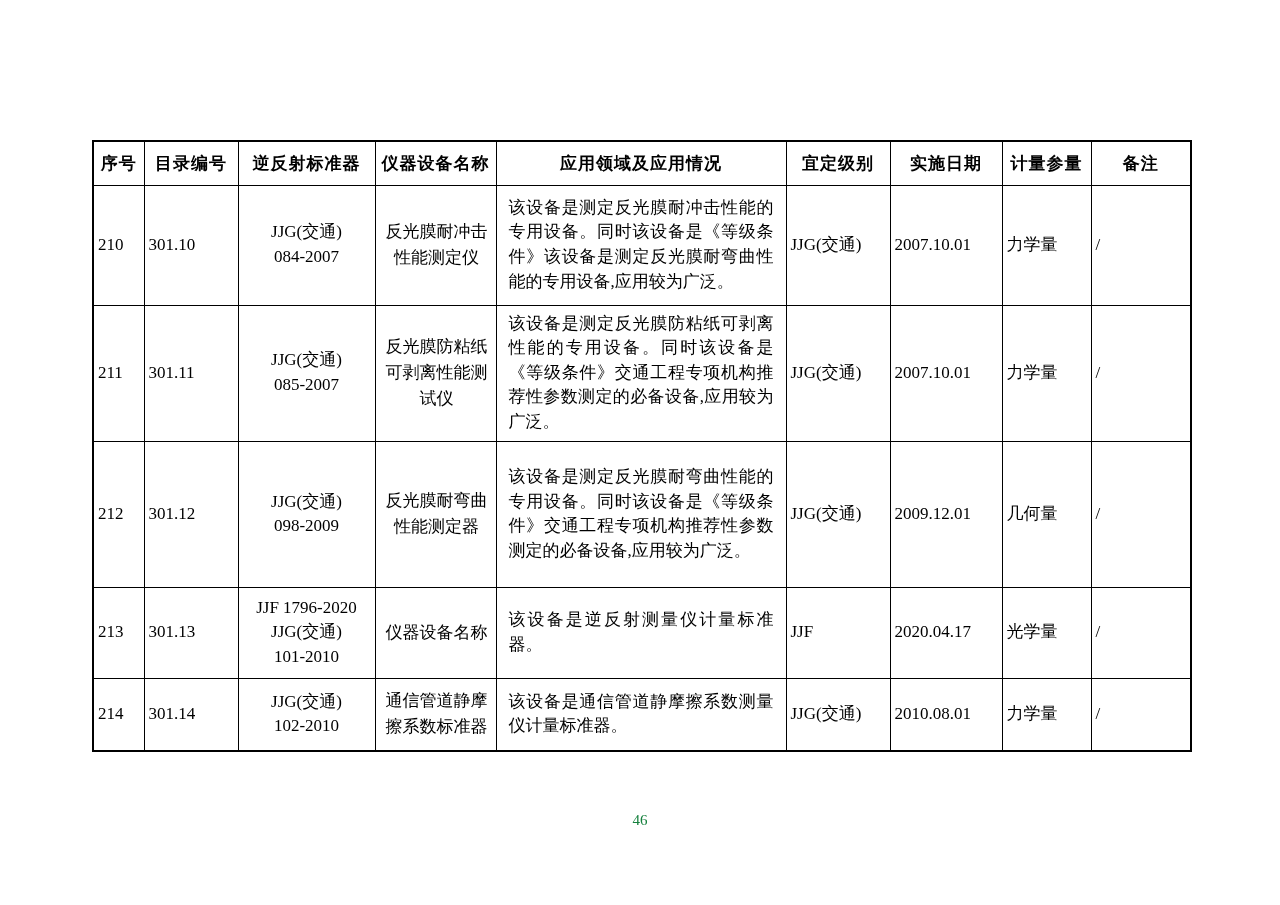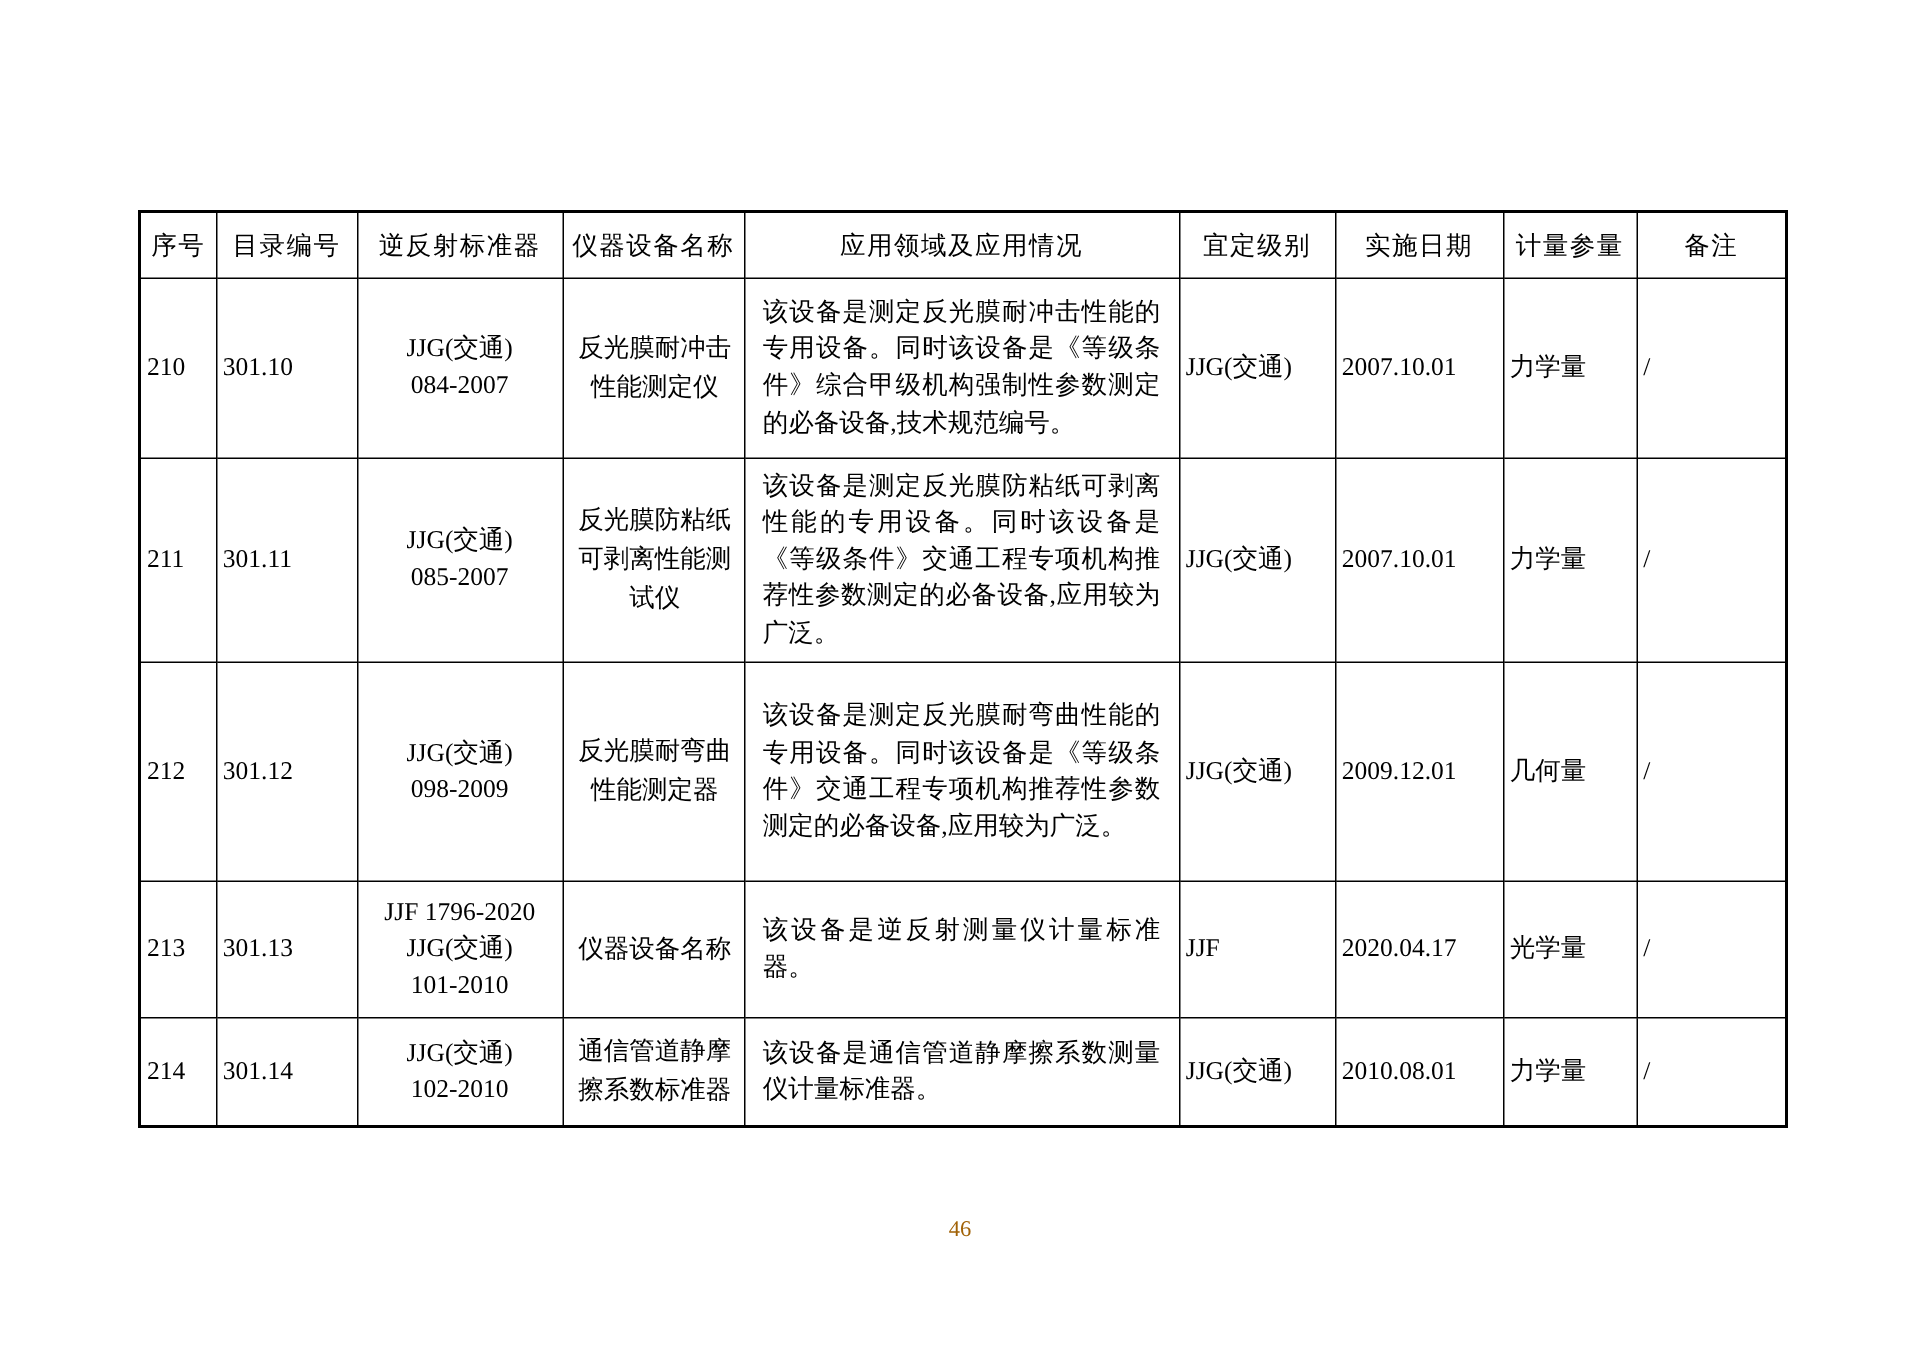--- a/index.html
+++ b/index.html
@@ -28,21 +28,21 @@
     vertical-align: middle;
     overflow: hidden;
   }
   .doc-table thead tr { height: 44px; }
   .doc-table tbody tr:nth-child(1) { height: 120px; }
   .doc-table tbody tr:nth-child(2) { height: 136px; }
   .doc-table tbody tr:nth-child(3) { height: 146px; }
   .doc-table tbody tr:nth-child(4) { height: 91px; }
   .doc-table tbody tr:nth-child(5) { height: 73px; }
   .doc-table th {
-    font-weight: normal;
+    font-weight: bold;
     font-size: 17px;
     text-align: center;
     letter-spacing: 1px;
     padding: 6px;
   }
   .doc-table td {
     font-size: 17px;
     text-align: left;
     line-height: 1.45;
     padding: 2px 4px;
@@ -64,21 +64,21 @@
     padding: 6px 12px;
     font-size: 17px;
     line-height: 1.45;
   }
   .page-number {
     position: absolute;
     left: 0; right: 0;
     top: 812px;
     text-align: center;
     font-size: 15px;
-    color: #a16207;
+    color: #15803d;
   }
 </style>
 </head>
 <body>
 
 <div class="page">
 
   <table class="doc-table">
     <colgroup>
       <col style="width:51px">
@@ -104,21 +104,21 @@
         <th>备注</th>
       </tr>
     </thead>
     <tbody>
       <tr>
         <td>210</td>
         <td>301.10</td>
         <td class="c-spec">JJG(交通)
 084-2007</td>
         <td class="c-device">反光膜耐冲击性能测定仪</td>
-        <td class="c-app">该设备是测定反光膜耐冲击性能的专用设备。同时该设备是《等级条件》综合甲级机构强制性参数测定的必备设备,技术规范编号。</td>
+        <td class="c-app">该设备是测定反光膜耐冲击性能的专用设备。同时该设备是《等级条件》该设备是测定反光膜耐弯曲性能的专用设备,应用较为广泛。</td>
         <td>JJG(交通)</td>
         <td>2007.10.01</td>
         <td>力学量</td>
         <td>/</td>
       </tr>
       <tr>
         <td>211</td>
         <td>301.11</td>
         <td class="c-spec">JJG(交通)
 085-2007</td>

